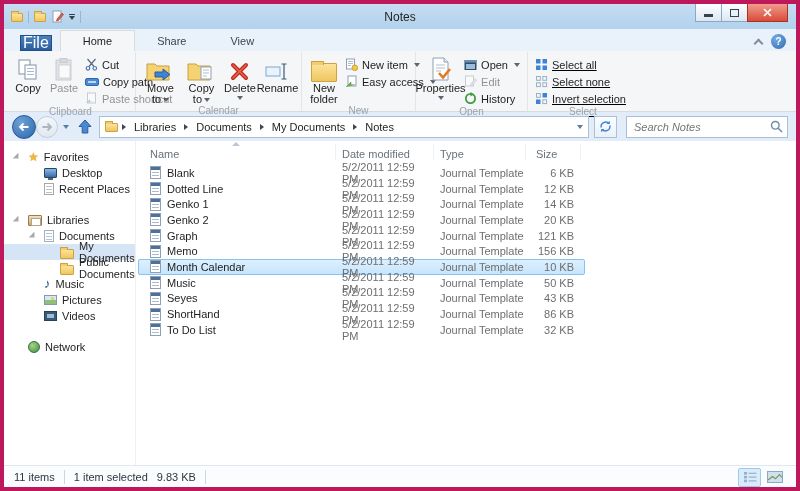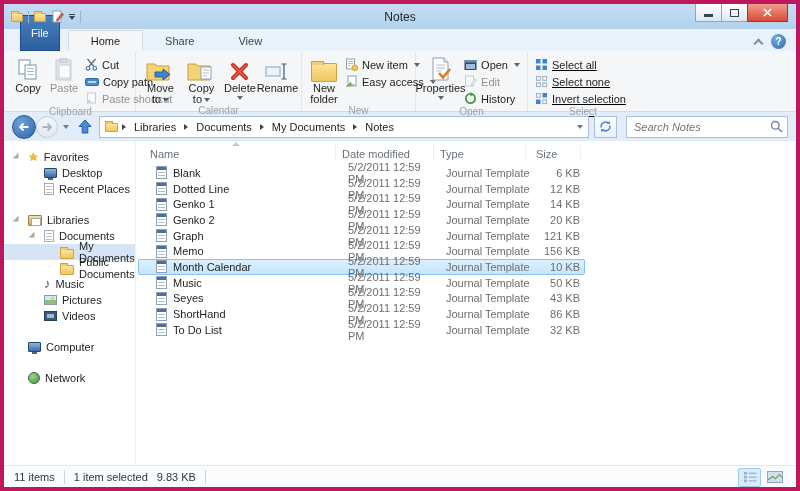--- a/index.html
+++ b/index.html
@@ -12,21 +12,21 @@
   .qat-sep { width: 1px; height: 12px; background: #9ab4cf; }
   .title { position: absolute; left: 0; right: 0; text-align: center; font-size: 12px; color: #1e1e1e; }
   .winbtns { position: absolute; top: 0; right: 8px; display: flex; z-index: 2; }
   .winbtn { width: 27px; height: 18px; border: 1px solid #8aa8c6; border-top: none; background: linear-gradient(#fdfeff,#dce7f2); display: flex; align-items: center; justify-content: center; margin-left: -1px; }
   .winbtn.close { width: 41px; background: linear-gradient(#f09c8c,#da4b38); border-color: #a33528; }
   .glyph-min { width: 9px; height: 3px; background: #33434f; margin-top: 6px; }
   .glyph-max { width: 9px; height: 8px; border: 1px solid #33434f; background: #e9f1f8; }
 
   
   .tabrow { height: 22px; background: #e9f1fa; display: flex; align-items: flex-end; padding-left: 16px; position: relative; }
-  .filetab { height: 36px; padding: 0 10px; font-size: 11px; color: #fff; display: flex; align-items: center; background: linear-gradient(#4a80bd,#2b5e9e); border: 1px solid #1f4d87; margin: 0 8px 0 0; }
+  .filetab { height: 16px; padding: 0 2px; font-size: 16px; color: #fff; display: flex; align-items: center; background: linear-gradient(#4a80bd,#2b5e9e); border: 1px solid #1f4d87; margin: 0 8px 0 0; }
   .tab { height: 21px; padding: 0 22px; font-size: 11px; color: #3c4650; display: flex; align-items: center; }
   .tab.active { background: #f5f6f7; border: 1px solid #d8dadc; border-bottom: none; color: #1e1e1e; }
   .ribbon-aux { position: absolute; right: 10px; bottom: 2px; display: flex; align-items: center; gap: 9px; }
   .chev-up { width: 7px; height: 7px; border-left: 2px solid #7d8ea0; border-top: 2px solid #7d8ea0; transform: rotate(45deg); margin-top: 3px; }
   .helpbtn { width: 15px; height: 15px; border-radius: 50%; background: radial-gradient(circle at 35% 30%, #74aee6, #2f69ac); color: #fff; font-size: 10px; font-weight: bold; display: flex; align-items: center; justify-content: center; }
 
   
   .ribbon { height: 61px; background: #f5f6f7; border-bottom: 1px solid #d8dadc; display: flex; padding: 1px 0 0 2px; }
   .rgroup { display: flex; flex-direction: column; border-right: 1px solid #e3e5e7; padding: 0 3px; }
   .rgroup-content { flex: 1; display: flex; align-items: flex-start; padding: 2px 1px 0; }
@@ -92,21 +92,21 @@
   
   .main { flex: 1; position: relative; padding-top: 2px; overflow: hidden; }
   .sort-asc { position: absolute; top: 1px; left: 96px; width: 0; height: 0; border-left: 4px solid transparent; border-right: 4px solid transparent; border-bottom: 4px solid #b9c6d4; }
   .lheader { display: flex; height: 18px; align-items: center; font-size: 11px; color: #68727c; margin-left: 2px; }
   .hcell { border-right: 1px solid #edf1f5; height: 16px; display: flex; align-items: flex-end; }
   .h-name { width: 198px; padding-left: 12px; }
   .h-date { width: 98px; padding-left: 6px; }
   .h-type { width: 92px; padding-left: 6px; }
   .h-size { width: 55px; padding-left: 10px; }
   .rows { margin-top: 4px; }
-  .frow { display: flex; height: 15.7px; align-items: center; font-size: 11px; width: 447px; margin-left: 2px; border: 1px solid transparent; justify-content: flex-end; }
+  .frow { display: flex; height: 15.7px; align-items: center; font-size: 11px; width: 447px; margin-left: 2px; border: 1px solid transparent; }
   .frow.selected { background: linear-gradient(#ddf0fe,#c6e5fd); border: 1px solid #86c2f2; border-radius: 2px; }
   .c-name { width: 197px; display: flex; align-items: center; gap: 6px; padding-left: 11px; color: #1e1e1e; }
   .c-date { width: 98px; color: #6e6e6e; padding-left: 6px; }
   .c-type { width: 92px; color: #6e6e6e; padding-left: 6px; }
   .c-size { width: 52px; color: #6e6e6e; text-align: right; padding-right: 4px; }
   .fico { width: 11px; height: 13px; background: #fff; border: 1px solid #8fa0b4; position: relative; flex: none; }
   .fico::before { content: ""; position: absolute; left: 0; right: 0; top: 0; height: 3px; background: #4e6f96; }
   .fico::after { content: ""; position: absolute; left: 1px; right: 1px; top: 5px; height: 6px; background: repeating-linear-gradient(#aebdcd 0 1px, transparent 1px 3px); }
 
   
@@ -496,24 +496,20 @@
         </div>
       <div class="snode lv1">
           <span class="pic-ico"></span>
           <span>Pictures</span>
         </div>
       <div class="snode lv1">
           <span class="vid-ico"></span>
           <span>Videos</span>
         </div>
 
-      <div class="snode lv0 sgap">
-          <span class="mon-ico"></span>
-          <span>Computer</span>
-        </div>
 
       <div class="snode lv0 sgap">
           <span class="net-ico"></span>
           <span>Network</span>
         </div>
     </div>
 
     <div class="main">
       <span class="sort-asc"></span>
       <div class="lheader">

